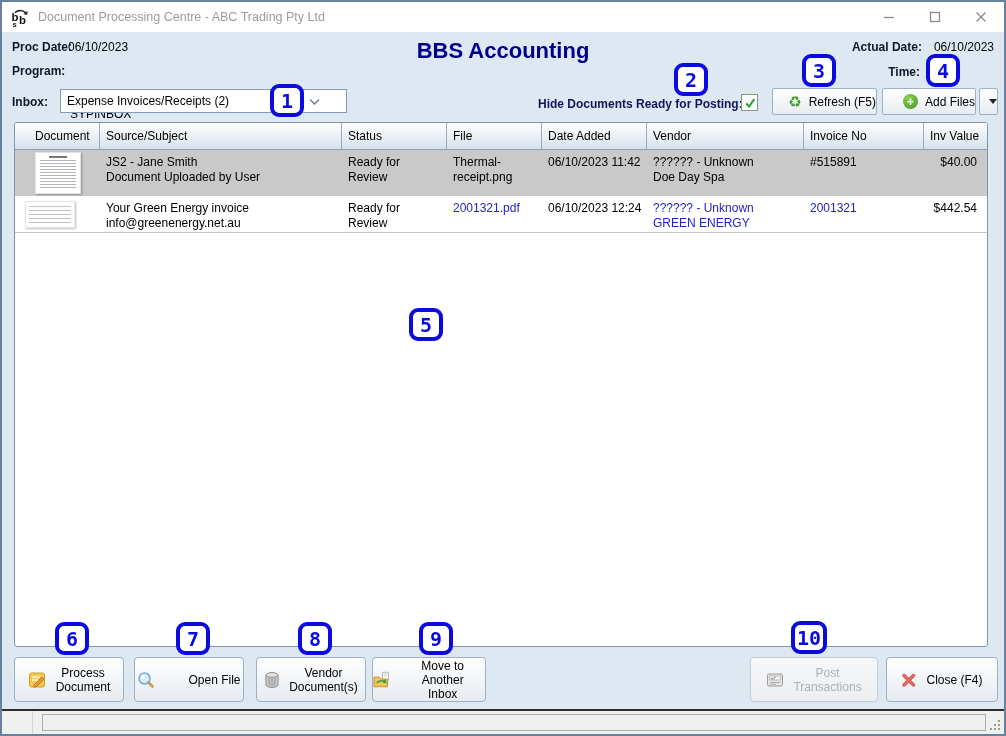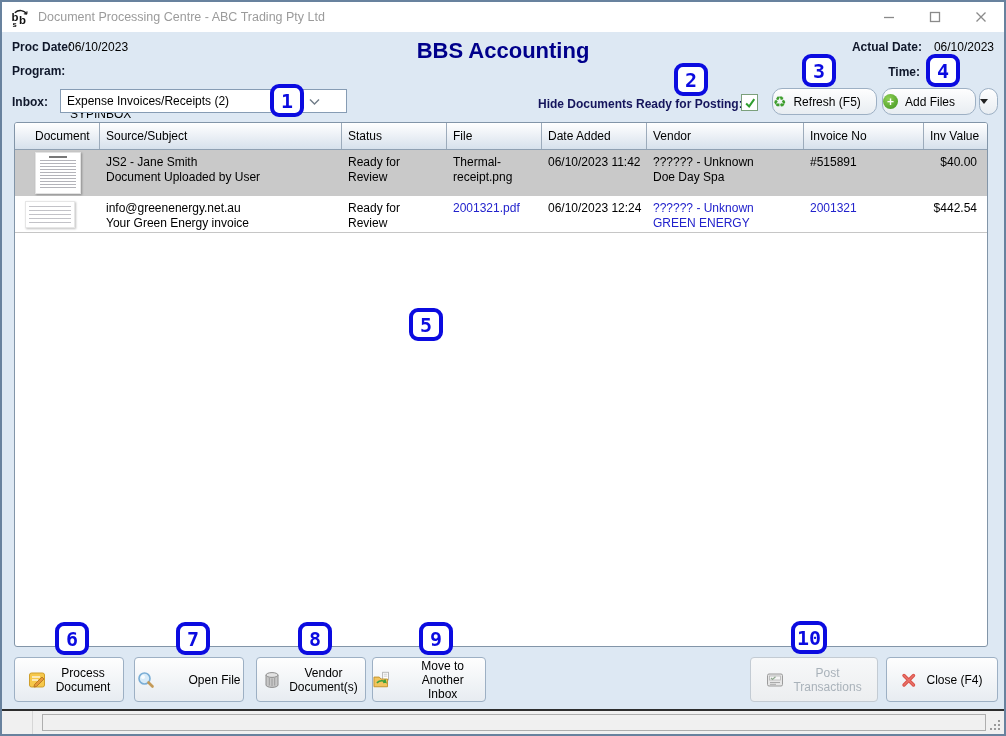--- a/index.html
+++ b/index.html
@@ -17,22 +17,22 @@
   
   .header{position:absolute;left:0;top:30px;right:0;height:90px;}
   .lbl{font-weight:bold;font-size:12px;color:#0f172a;white-space:nowrap;}
   .val{font-size:12px;color:#000;white-space:nowrap;}
   .app-title{position:absolute;left:0;right:0;top:6px;text-align:center;font-size:22px;font-weight:bold;color:#00008b;}
   .app-subtitle{position:absolute;left:0;right:0;top:32px;text-align:center;font-size:17px;font-weight:bold;color:#00008b;}
   .combo{position:absolute;left:58px;top:57px;width:287px;height:24px;background:#fff;border:1px solid #869cb4;box-sizing:border-box;display:flex;align-items:center;}
   .combo .combo-text{font-size:12px;color:#000;padding-left:6px;white-space:nowrap;}
   .combo .combo-chevron{position:absolute;right:26px;top:8px;}
   .hd-check{position:absolute;left:739px;top:62px;width:17px;height:17px;background:#fff;border:1px solid #7ba07b;box-sizing:border-box;display:flex;align-items:center;justify-content:center;}
-  .hbtn{position:absolute;height:27px;border:1px solid #9db0c4;border-radius:10px;background:linear-gradient(#fefefe,#e8edf2);
-        display:flex;align-items:center;justify-content:flex-start;gap:7px;font-size:12px;color:#000;box-sizing:border-box;cursor:default;}
+  .hbtn{position:absolute;height:27px;border:1px solid #9db0c4;border-radius:2px;background:linear-gradient(#fefefe,#e8edf2);
+        display:flex;align-items:center;justify-content:flex-end;gap:7px;font-size:12px;color:#000;box-sizing:border-box;cursor:default;}
   .icon-plus{width:15px;height:15px;border-radius:50%;background:radial-gradient(circle at 35% 30%,#8fd054,#3f9420);display:flex;align-items:center;justify-content:center;color:#fff;font-weight:bold;font-size:12px;line-height:1;}
   .icon-plus::before{content:"+";}
   .icon-recycle{font-size:15px;color:#3f9e2e;line-height:1;}
   .icon-recycle::before{content:"♻";}
   .tri-down{width:0;height:0;border-left:4px solid transparent;border-right:4px solid transparent;border-top:5px solid #222;}
   
   .table-wrap{position:absolute;left:12px;top:120px;width:974px;height:525px;background:#fff;border:1px solid #8295a8;border-radius:3px;box-sizing:border-box;overflow:hidden;}
   .thead{display:flex;height:26px;background:linear-gradient(#ffffff,#d7e1ec);border-bottom:1px solid #8fa0b2;}
   .th{box-sizing:border-box;padding:6px 0 0 6px;font-size:12px;color:#000;border-right:1px solid #9cabbb;overflow:hidden;white-space:nowrap;}
   .th.c0{padding-left:20px;}
@@ -178,22 +178,22 @@
       </div>
       <div class="cell c6">#515891</div>
       <div class="cell c7">$40.00</div>
     </div>
 
     <div class="row" style="height:36px;">
       <div class="cell c0">
         <div class="thumb-invoice"></div>
       </div>
       <div class="cell c1">
+        <div>Your Green Energy invoice</div>
         <div>info@greenenergy.net.au</div>
-        <div>Your Green Energy invoice</div>
       </div>
       <div class="cell c2">
         <div>Ready for</div>
         <div>Review</div>
       </div>
       <div class="cell c3">
         <span class="blue">2001321.pdf</span>
       </div>
       <div class="cell c4">06/10/2023 12:24</div>
       <div class="cell c5 blue">

